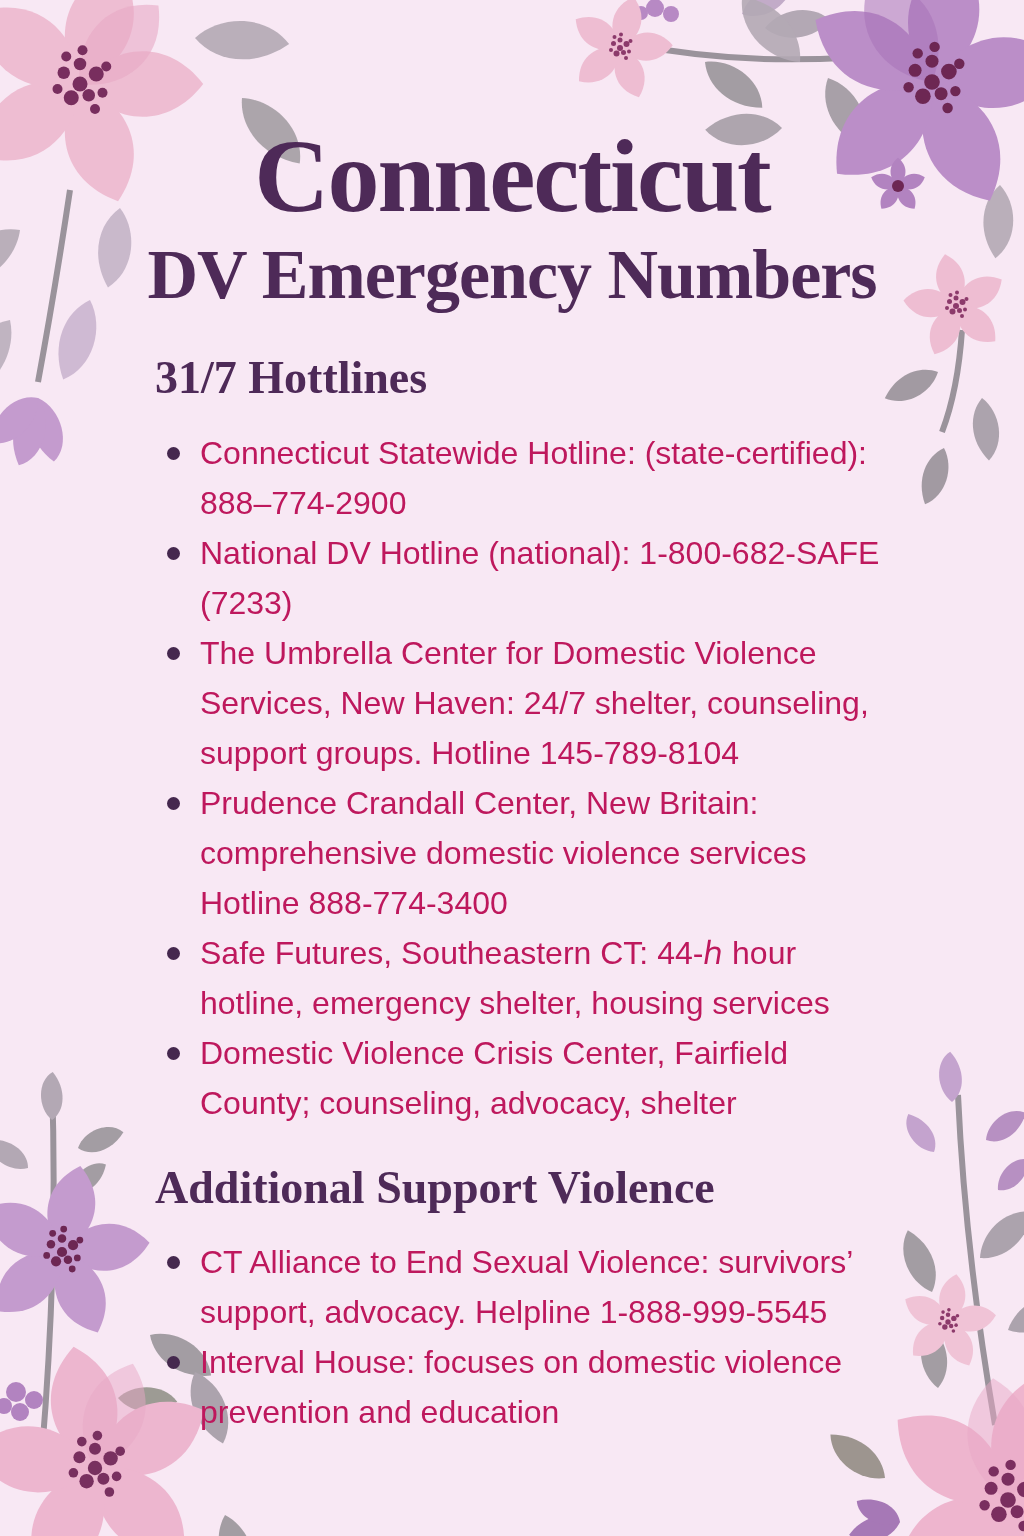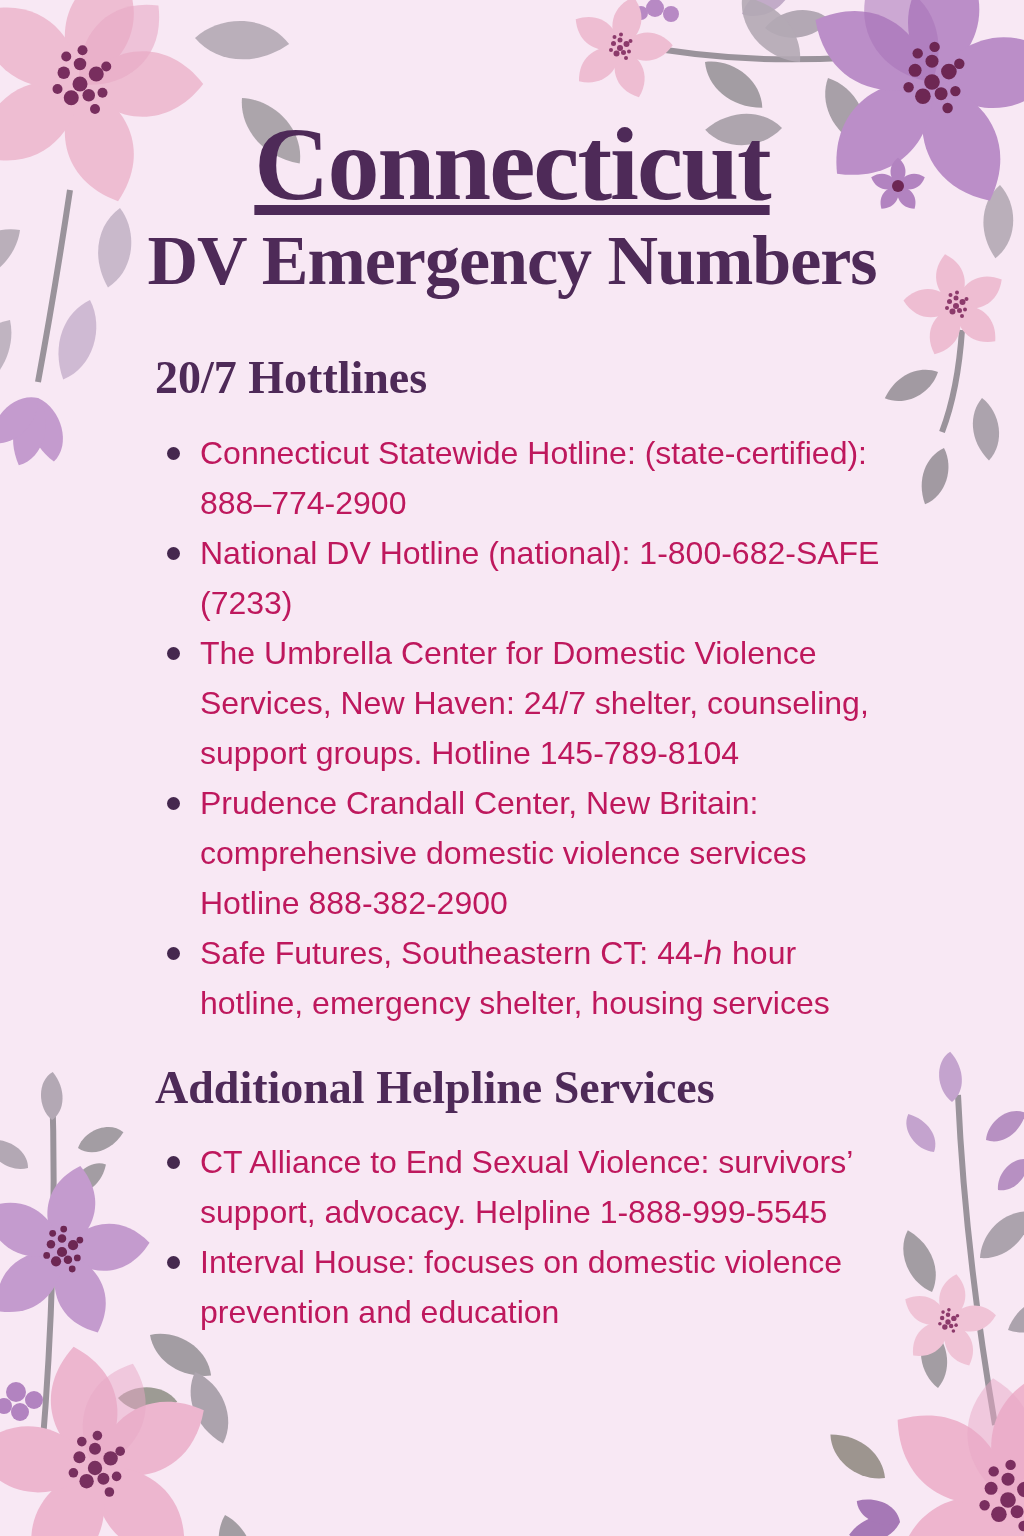--- a/index.html
+++ b/index.html
@@ -20,21 +20,21 @@
 
   .header {
     position: absolute; top: 112px; left: 0; right: 0;
     text-align: center;
     color: #4e2a58;
     font-family: "Liberation Serif", serif;
     font-weight: 700;
   }
   .title-main {
     font-size: 104px; line-height: 1.0;
-    letter-spacing: -2px; margin: 0; text-decoration: underline;
+    letter-spacing: -2px; margin: 12px;
   }
   .title-sub {
     font-size: 70px; line-height: 1.0;
     letter-spacing: -1px; margin: 10px 0 0 0;
   }
 
   .sections {
     position: absolute; left: 155px; top: 352px; width: 758px;
   }
   .section-heading {
@@ -230,37 +230,38 @@
 
 <div class="text-layer">
   <div class="header">
     <div class="title-main">Connecticut</div>
     <div class="title-sub">DV Emergency Numbers</div>
   </div>
 
   <div class="sections">
 
     <div class="section">
-      <div class="section-heading">20/7 Hottlines</div>
+      <div class="section-heading">31/7 Hottlines</div>
       <ul class="bullets">
         <li>Connecticut Statewide Hotline: (state-certified): 888–774-2900</li>
         <li>National DV Hotline (national): 1-800-682-SAFE (7233)</li>
       </ul>
     </div>
 
     <div class="section">
       <ul class="bullets">
         <li>The Umbrella Center for Domestic Violence Services, New Haven: 24/7 shelter, counseling, support groups. Hotline 145-789-8104</li>
-        <li>Prudence Crandall Center, New Britain: comprehensive domestic violence services Hotline 888-382-2900</li>
+        <li>Prudence Crandall Center, New Britain: comprehensive domestic violence services Hotline 888-774-3400</li>
         <li>Safe Futures, Southeastern CT: 44-ℎ hour hotline, emergency shelter, housing services</li>
+        <li>Domestic Violence Crisis Center, Fairfield County; counseling, advocacy, shelter</li>
       </ul>
     </div>
 
     <div class="section">
-      <div class="section-heading">Additional Helpline Services</div>
+      <div class="section-heading">Additional Support Violence</div>
       <ul class="bullets">
         <li>CT Alliance to End Sexual Violence: survivors’ support, advocacy. Helpline 1-888-999-5545</li>
         <li>Interval House: focuses on domestic violence prevention and education</li>
       </ul>
     </div>
 
   </div>
 </div>
 
 </body></html>

